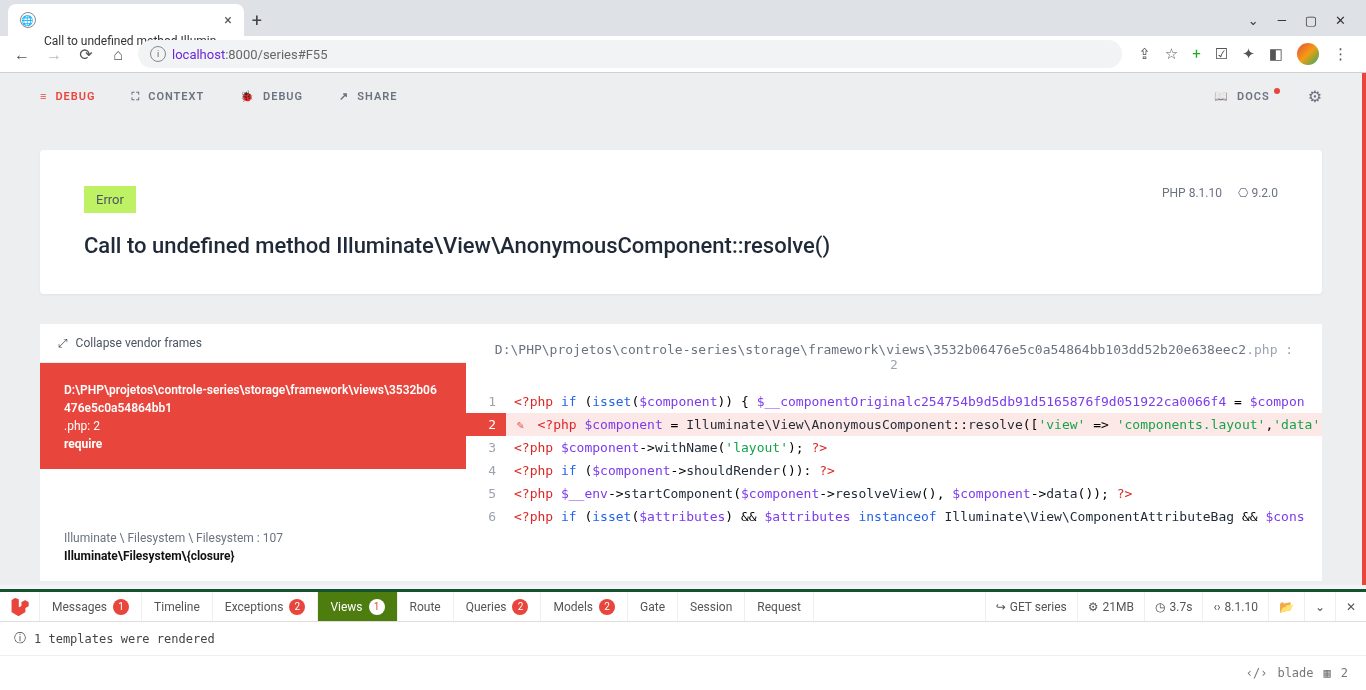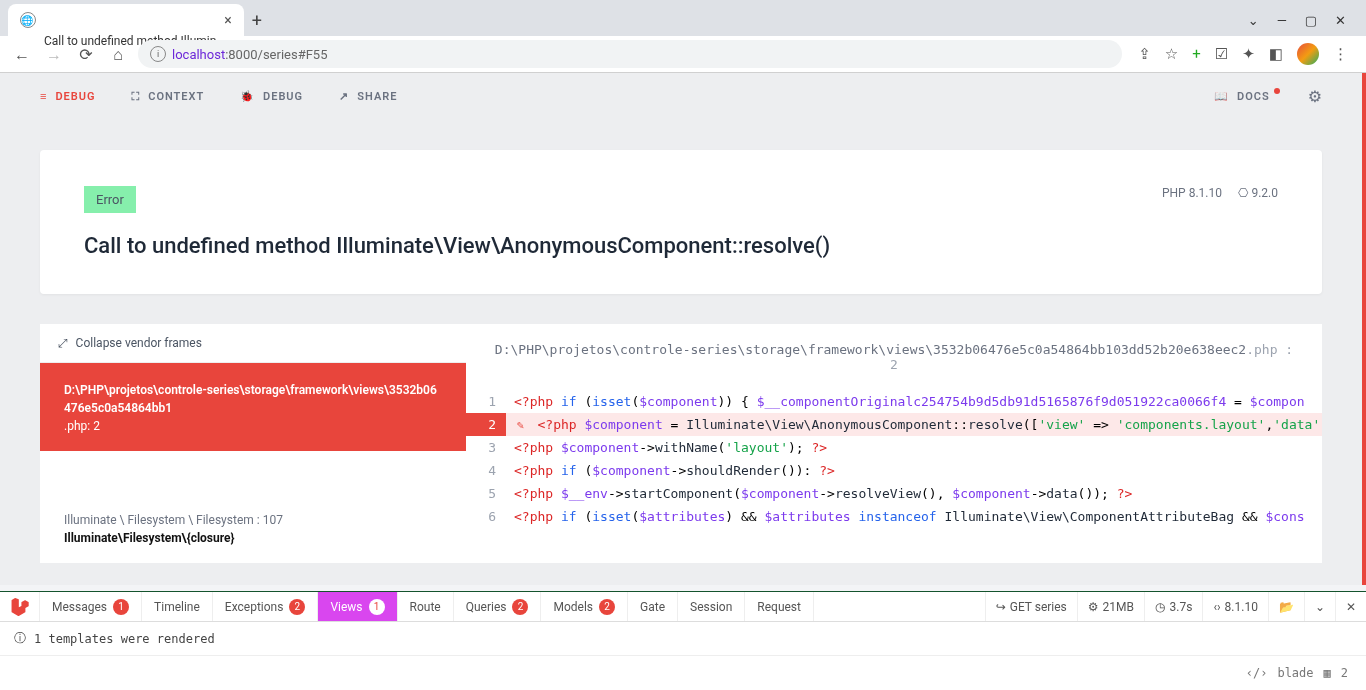--- a/index.html
+++ b/index.html
@@ -30,21 +30,21 @@
 
 
 .page { height: calc(100vh - 72px - 106px); overflow: auto; background: #edeef0; border-right: 4px solid #e8453c; position: relative; }
 .page-nav { display: flex; align-items: center; padding: 14px 40px; gap: 36px; background: #edeef0; }
 .page-nav-item { display: flex; align-items: center; gap: 8px; font-size: 11px; letter-spacing: 1px; font-weight: 600; color: #6b7280; cursor: pointer; }
 .page-nav-item.active { color: #e8453c; }
 .nav-right { margin-left: auto; display: flex; gap: 24px; align-items: center; }
 .docs-dot { width: 6px; height: 6px; background: #e8453c; border-radius: 50%; position: relative; top: -6px; left: -4px; }
 
 .card { background: #fff; margin: 30px 40px; border-radius: 4px; padding: 36px 44px; box-shadow: 0 1px 3px rgba(0,0,0,0.05); }
-.error-badge { display: inline-block; background: #86efac; padding: 6px 12px; font-size: 13px; color: #4b5563; margin-bottom: 20px; }
+.error-badge { display: inline-block; background: #bef264; padding: 6px 12px; font-size: 13px; color: #4b5563; margin-bottom: 20px; }
 .error-title { font-size: 22px; color: #1f2937; font-weight: 500; }
 .card-meta { float: right; font-size: 12px; color: #6b7280; display: flex; gap: 16px; }
 
 .frames-container { display: flex; margin: 0 40px; gap: 0; }
 .frames-left { width: 426px; background: #fff; }
 .collapse-bar { padding: 12px 18px; font-size: 12px; color: #4b5563; border-bottom: 1px solid #eee; cursor: pointer; display: flex; align-items: center; gap: 8px; }
 .frame-item { padding: 18px 24px; font-size: 12px; }
 .frame-item.active { background: #e8453c; color: #fff; }
 .frame-item .path { font-weight: 600; word-break: break-all; line-height: 1.5; }
 .frame-item .line { margin-top: 2px; }
@@ -66,26 +66,26 @@
 
 
 .tk-tag { color: #dc2626; }
 .tk-kw { color: #2563eb; }
 .tk-fn { color: #1f2937; }
 .tk-str { color: #16a34a; }
 .tk-var { color: #7c3aed; }
 .tk-cls { color: #1f2937; }
 
 
-.debugbar { position: fixed; bottom: 0; left: 0; right: 0; background: #fff; border-top: 1px solid #14532d; font-size: 12px; }
+.debugbar { position: fixed; bottom: 0; left: 0; right: 0; background: #fff; border-top: 3px solid #14532d; font-size: 12px; }
 .db-tabs { display: flex; align-items: stretch; height: 30px; border-bottom: 1px solid #ddd; }
 .db-logo { width: 40px; display: flex; align-items: center; justify-content: center; background: #fff; border-right: 1px solid #eee; }
 .db-logo svg { width: 18px; height: 18px; }
 .db-tab { padding: 0 12px; display: flex; align-items: center; gap: 6px; color: #555; cursor: pointer; border-right: 1px solid #eee; }
-.db-tab.active { background: #d946ef; color: #fff; }
+.db-tab.active { background: #4d7c0f; color: #fff; }
 .db-badge { background: #e8453c; color: #fff; border-radius: 9px; min-width: 16px; height: 16px; display: inline-flex; align-items: center; justify-content: center; font-size: 10px; padding: 0 4px; }
 .db-tab.active .db-badge { background: #fff; color: #e8453c; }
 .db-right { margin-left: auto; display: flex; align-items: center; }
 .db-meta { padding: 0 10px; display: flex; align-items: center; gap: 4px; color: #555; border-left: 1px solid #eee; height: 100%; cursor: pointer; }
 .db-body { padding: 8px 14px; color: #444; border-bottom: 1px solid #eee; display: flex; align-items: center; gap: 8px; }
 .db-detail { padding: 10px 18px; color: #333; font-family: ui-monospace, Menlo, Consolas, monospace; display: flex; }
 .db-detail-right { margin-left: auto; color: #777; display: flex; gap: 10px; align-items: center; }
 </style>
 </head>
 <body>
@@ -168,20 +168,21 @@
 
   <div class="frames-container">
     <div class="frames-left">
       <div class="collapse-bar">
         <span>⤢</span>
         <span>Collapse vendor frames</span>
       </div>
       <div class="frame-item active">
         <div class="path"><span>D:\PHP\projetos\controle-series\storage\framework\views\3532b06476e5c0a54864bb1</span></div>
         <div class="line"><span>.php</span><span>: 2</span></div>
+        <div class="method">require</div>
       </div>
       <div class="frame-item inactive">
         <div class="ns">Illuminate \ Filesystem \ Filesystem : 107</div>
         <div class="method">Illuminate\Filesystem\{closure}</div>
       </div>
     </div>
 
     <div class="frames-right">
       <div class="filepath-bar">
         <span>D:\PHP\projetos\controle-series\storage\framework\views\3532b06476e5c0a54864bb103dd52b20e638eec2</span><span class="ext">.php</span><span class="ext"> : 2</span>

